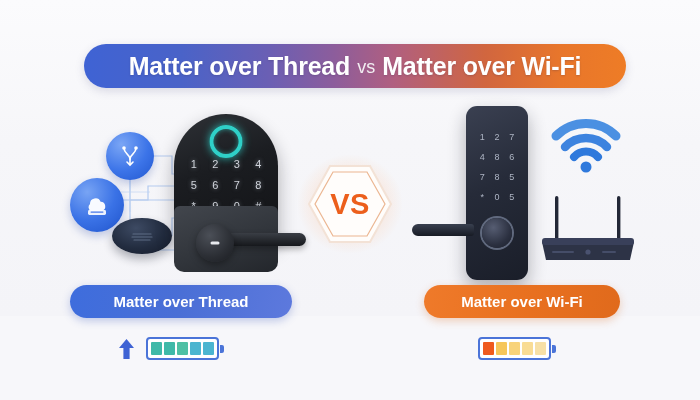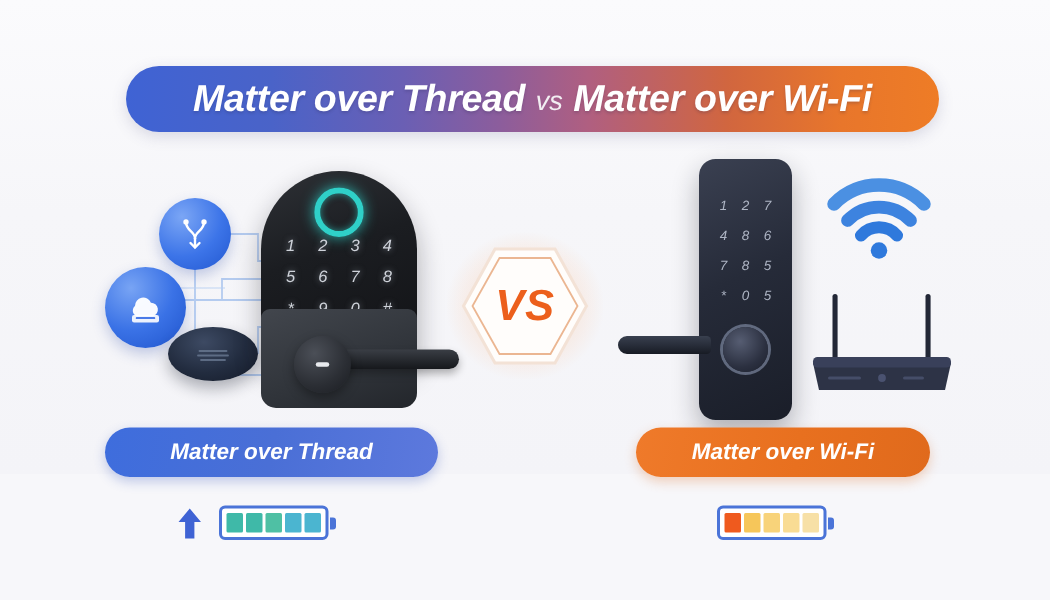--- a/index.html
+++ b/index.html
@@ -2,21 +2,21 @@
 <html><head>
 <meta charset="utf-8">
 <style>
   html,body{margin:0;padding:0;}
   body{
     width:700px;height:400px;overflow:hidden;
     background:#f7f7fa;
     font-family:"Liberation Sans","DejaVu Sans",sans-serif;
   }
   #stage{position:relative;width:700px;height:316px;
-    background:linear-gradient(180deg,#fbfbfd 0%,#f6f6f9 45%,#f4f4f8 100%);font-style:italic;}
+    background:linear-gradient(180deg,#fbfbfd 0%,#f6f6f9 45%,#f4f4f8 100%);}
 
   
   .banner{
     position:absolute;left:84px;top:44px;width:542px;height:44px;
     border-radius:22px;
     background:linear-gradient(90deg,#3f63d4 0%,#4a63c8 18%,#6a5fb4 34%,#8c5d9c 46%,#b05f80 57%,#d1663f 74%,#e8762b 88%,#ee7c26 100%);
     box-shadow:0 3px 10px rgba(70,70,120,.18);
     display:flex;align-items:center;justify-content:center;
     white-space:nowrap;
   }

